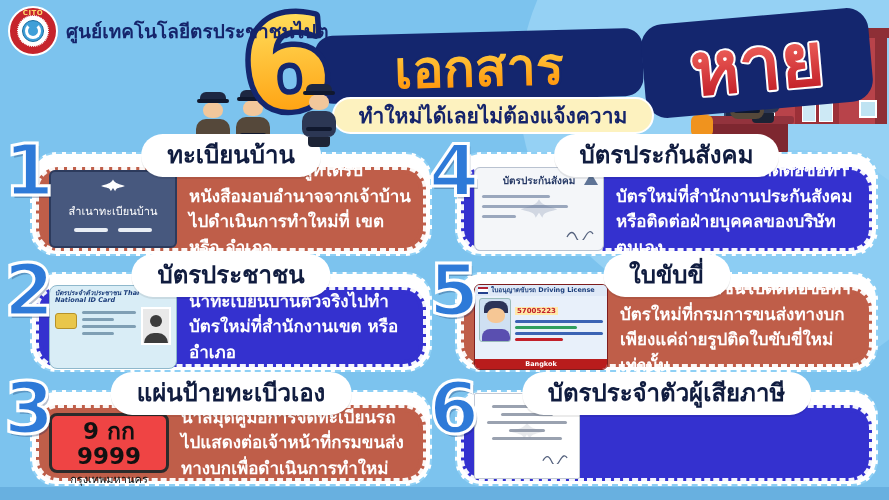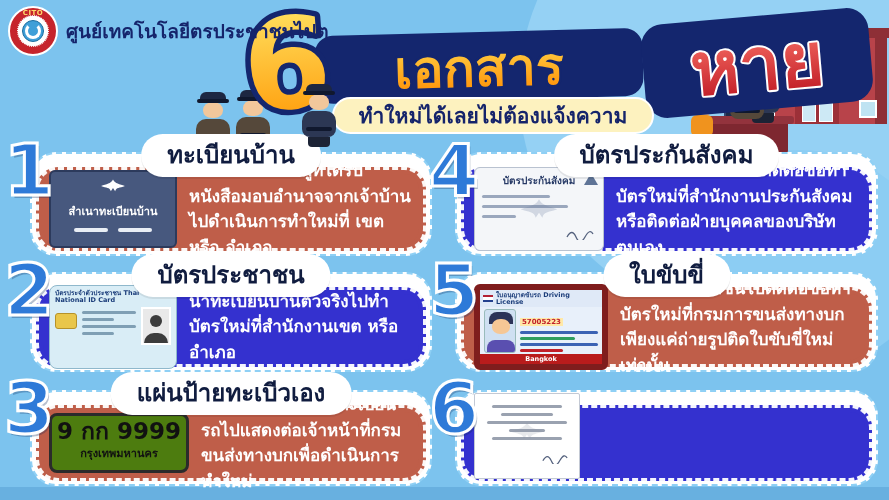--- a/index.html
+++ b/index.html
@@ -75,48 +75,48 @@
     box-shadow:0 2px 0 rgba(0,0,0,.08); }
   .box { position:absolute; left:6px; right:6px; top:15px; bottom:5px; border-radius:22px; border:3px dashed rgba(255,255,255,.95);
     display:flex; align-items:center; gap:12px; padding:8px 10px; z-index:6; }
   .box.red { background:#bf5e49; box-shadow:inset 0 0 0 4px #bf5e49; }
   .box.blue { background:#3431cf; box-shadow:inset 0 0 0 4px #3431cf; }
   .body-text { color:#fff; font-weight:bold; font-size:17px; line-height:1.5; }
 
   
   .doc { flex:0 0 auto; position:relative; }
   .house-book { width:128px; height:78px; background:#47587e; border:2px solid #2c3a5c; border-radius:6px; text-align:center; padding-top:6px; }
-  .house-book .label { color:#fff; font-size:11px; font-weight:bold; margin-top:2px; }
+  .house-book .label { color:#fff; font-size:11px; font-weight:normal; margin-top:2px; }
   .house-book .lines { display:flex; justify-content:center; gap:10px; margin-top:8px; }
   .house-book .lines i { display:block; width:34px; height:4px; background:#e9eef5; border-radius:2px; }
 
   .id-card { width:128px; height:84px; background:#d9edf6; border:1px solid #8fb8cc; border-radius:8px; padding:4px 5px; }
-  .id-card .hdr { font-size:6.5px; font-weight:bold; color:#1b3d7a; line-height:1.1; }
+  .id-card .hdr { font-size:6.5px; font-weight:bold; color:#1b3d7a; line-height:1.1;font-style:italic; }
   .id-card .row { display:flex; margin-top:3px; gap:5px; }
   .id-card .chip { width:22px; height:16px; background:#e9c64a; border:1px solid #b6922a; border-radius:3px; margin-top:6px; }
   .id-card .fields { flex:1; }
   .id-card .fields i { display:block; height:3px; background:#7f9fb4; border-radius:2px; margin:4px 0; }
   .id-card .fields i.short { width:60%; }
   .id-card .photo { width:30px; height:38px; background:#e9e9e9; border:2px solid #fff; position:relative; overflow:hidden; }
   .id-card .photo .head { position:absolute; left:50%; top:6px; transform:translateX(-50%); width:12px; height:12px; border-radius:50%; background:#3c3c3c; }
   .id-card .photo .chest { position:absolute; left:50%; bottom:-6px; transform:translateX(-50%); width:24px; height:16px; border-radius:10px 10px 0 0; background:#3c3c3c; }
 
-  .plate { width:140px; height:60px; background:#4d7c0f; border:3px solid #2b2b2b; border-radius:8px; text-align:center; padding-top:3px; }
+  .plate { width:120px; height:60px; background:#ef4444; border:3px solid #2b2b2b; border-radius:8px; text-align:center; padding-top:3px; }
   .plate .no { font-size:23px; font-weight:bold; color:#111; line-height:1.1; }
-  .plate .prov { font-size:11px; font-weight:bold; color:#111; }
+  .plate .prov { font-size:11px; font-weight:normal; color:#111; }
 
   .ss-card { width:130px; height:84px; background:#f4f6f9; border:1px solid #b9c2d0; border-radius:6px; padding:5px 7px; overflow:hidden; }
   .ss-card .hdr { text-align:center; font-size:10px; font-weight:bold; color:#273a66; font-family:"DejaVu Serif", serif; }
   .ss-card .tri { position:absolute; right:5px; top:5px; width:0; height:0; border-left:7px solid transparent; border-right:7px solid transparent; border-bottom:12px solid #5e7396; }
   .ss-card .wm { position:absolute; left:50%; top:52%; transform:translate(-50%,-50%); opacity:.25; }
   .ss-card .ln { height:3px; background:#9aa7bd; border-radius:2px; margin:7px 0; }
   .ss-card .ln.w60 { width:60%; } .ss-card .ln.w75 { width:75%; } .ss-card .ln.w30 { width:30%; }
   .ss-card .sig { position:absolute; right:8px; bottom:10px; }
 
-  .dl-card { width:134px; height:86px; background:#e8f0fa; border:6px solid #7f1d1d; border-radius:6px; overflow:hidden; }
+  .dl-card { width:134px; height:86px; background:#e8f0fa; border:1px solid #7f1d1d; border-radius:6px; overflow:hidden; }
   .dl-card .hdr { display:flex; align-items:center; gap:3px; background:#dfe9f7; padding:2px 3px; }
   .dl-card .flag { width:10px; height:7px; display:flex; flex-direction:column; }
   .dl-card .flag i { flex:1; } .dl-card .flag i:nth-child(1){background:#b22234;} .dl-card .flag i:nth-child(2){background:#fff;} .dl-card .flag i:nth-child(3){background:#24408e;}
   .dl-card .hdr-txt { font-size:6.5px; font-weight:bold; color:#1b3d7a; line-height:1; }
   .dl-card .main { display:flex; gap:4px; padding:2px 4px; }
   .dl-card .avatar { width:32px; height:44px; background:#cfe0f2; border:1px solid #9bb; border-radius:3px; position:relative; overflow:hidden; }
   .dl-card .avatar .hair { position:absolute; left:4px; top:2px; width:24px; height:12px; background:#2c3358; border-radius:8px 8px 0 0; }
   .dl-card .avatar .face2 { position:absolute; left:7px; top:9px; width:18px; height:15px; background:#f6c795; border-radius:45%; }
   .dl-card .avatar .shirt2 { position:absolute; left:2px; bottom:-2px; width:28px; height:14px; background:#5a4fb0; border-radius:8px 8px 0 0; }
   .dl-card .info { flex:1; }
@@ -338,20 +338,21 @@
         </div>
         <div class="foot">Bangkok</div>
       </div>
       <div class="body-text">นำบัตรประชาชนไปติดต่อขอทำบัตรใหม่ที่กรมการขนส่งทางบก เพียงแค่ถ่ายรูปติดใบขับขี่ใหม่เท่านั้น</div>
     </div>
   </div>
 
   <div class="section" style="left:455px; top:390px; width:423px; height:96px;">
     <div class="card"></div>
     <div class="num">6</div>
+    <div class="pill">บัตรประจำตัวผู้เสียภาษี</div>
     <div class="box blue">
       <div class="doc tax-doc">
         <svg class="wm" width="36" height="26" viewBox="0 0 24 14">
           <path d="M12 0 C10 4 6 4 1 6 C6 8 9 7 10 11 L12 8 L14 11 C15 7 18 8 23 6 C18 4 14 4 12 0 Z" fill="#8a93a5"></path>
         </svg>
         <div class="ln w80"></div>
         <div class="ln w60"></div>
         <div class="ln w90"></div>
         <div class="ln w40"></div>
         <div class="ln w80"></div>

